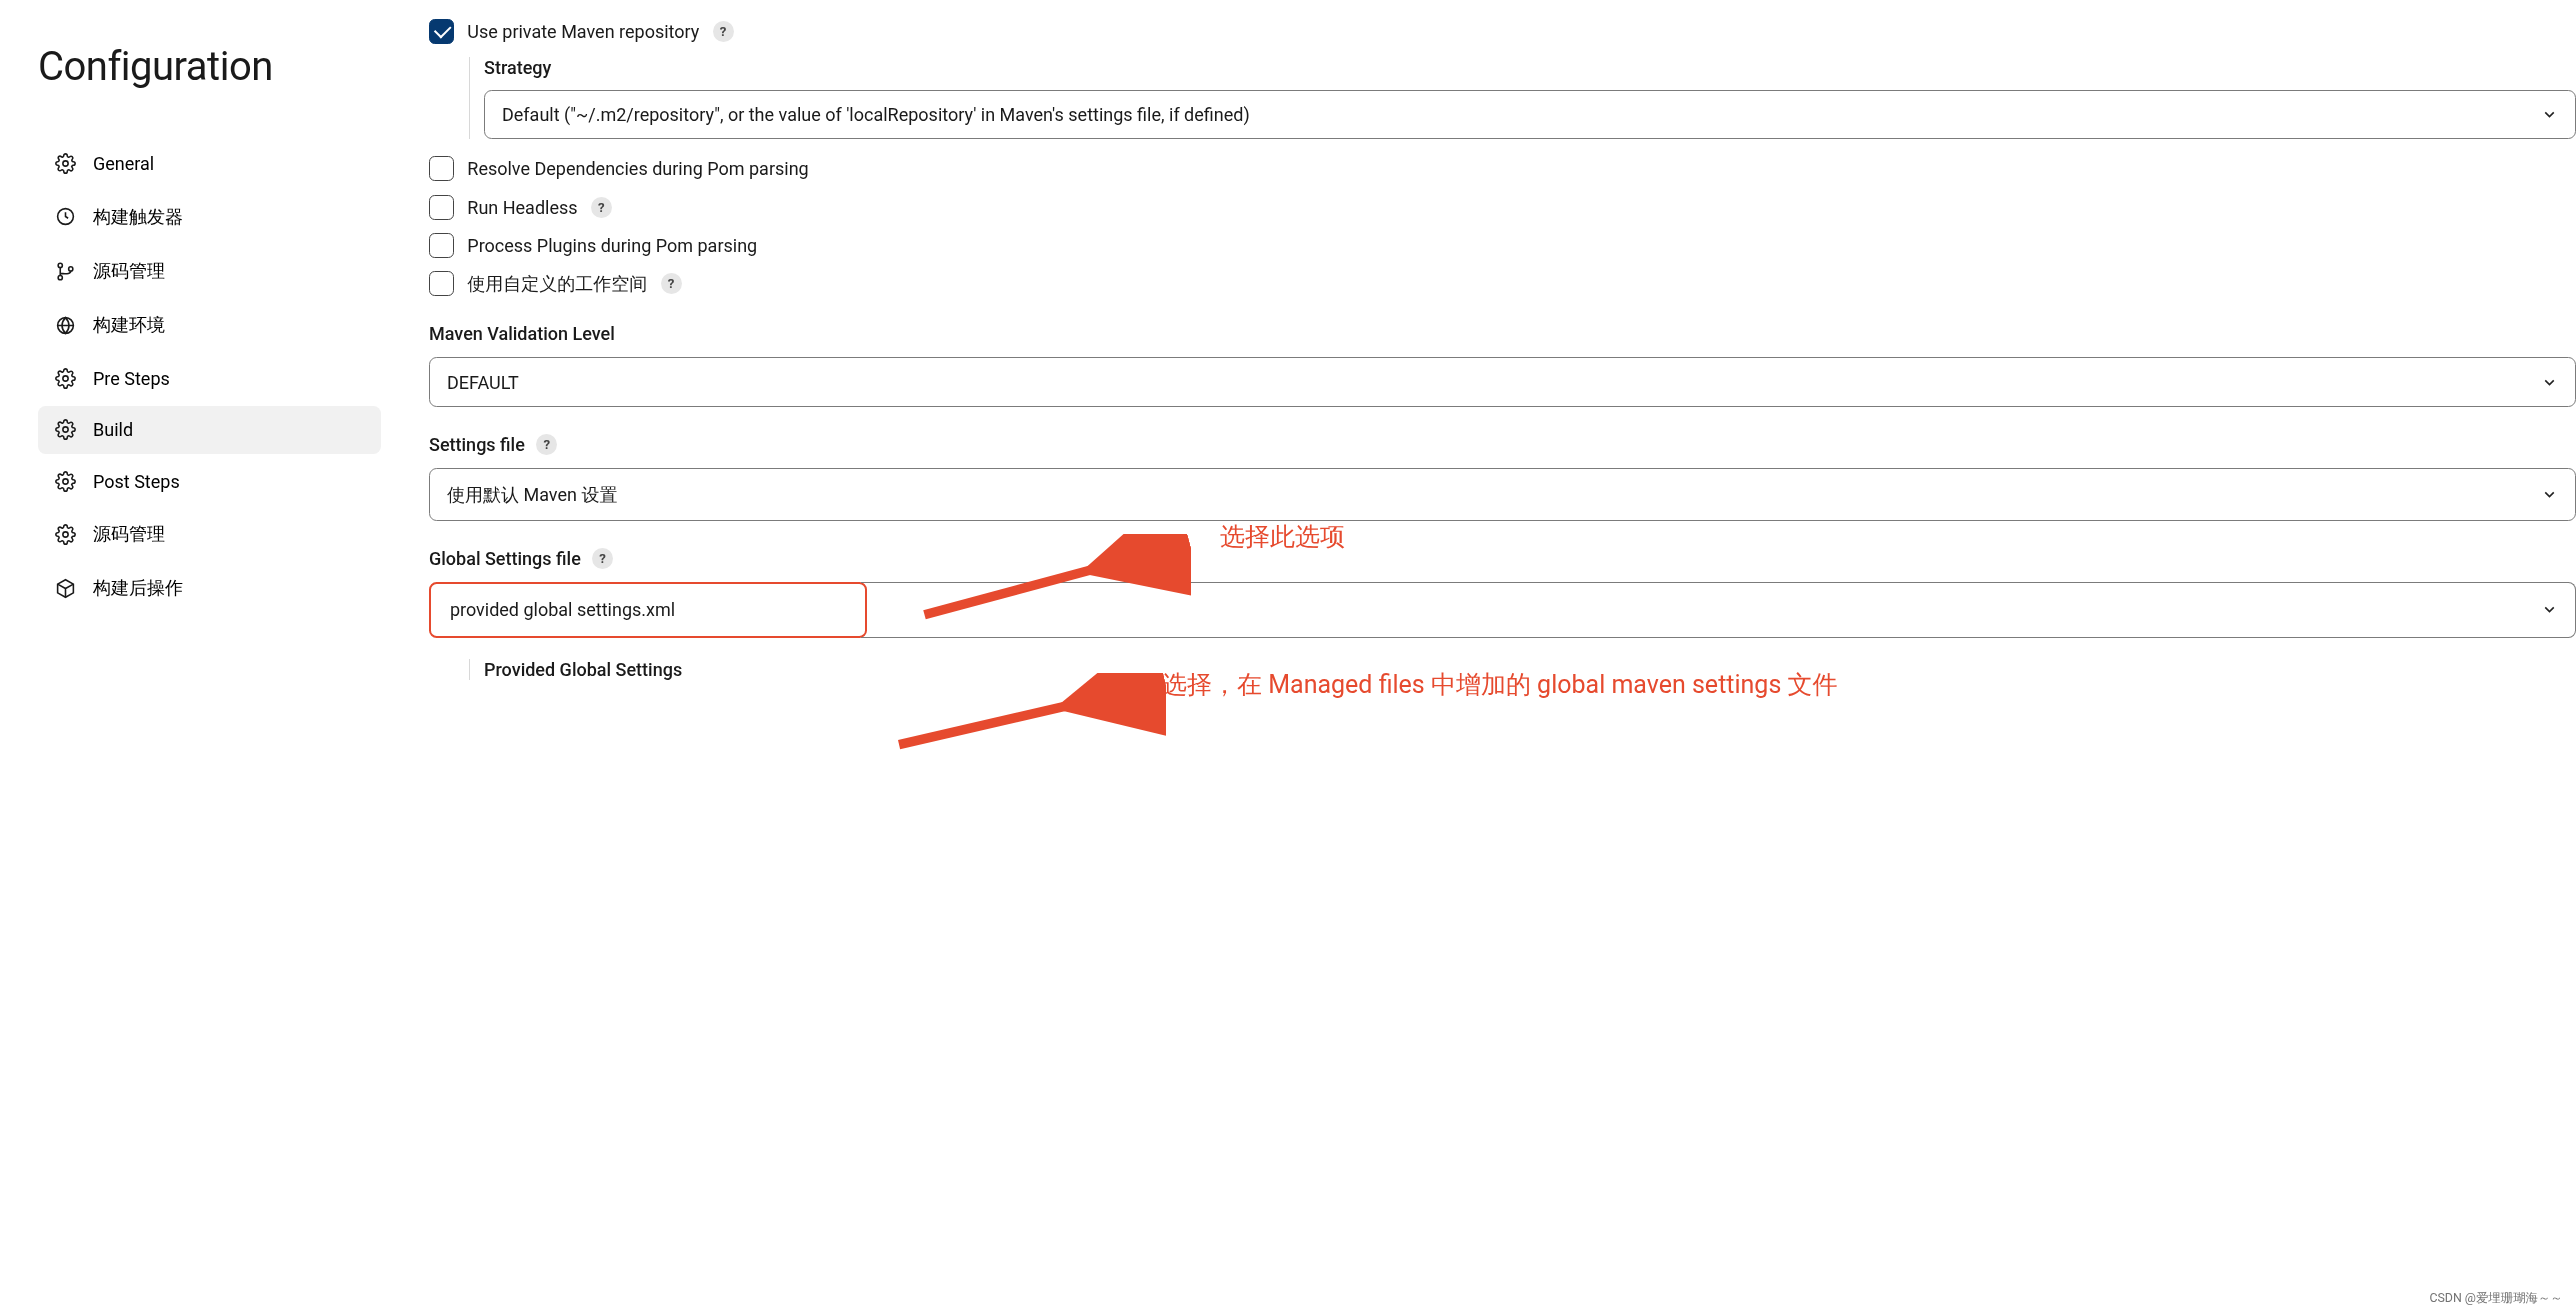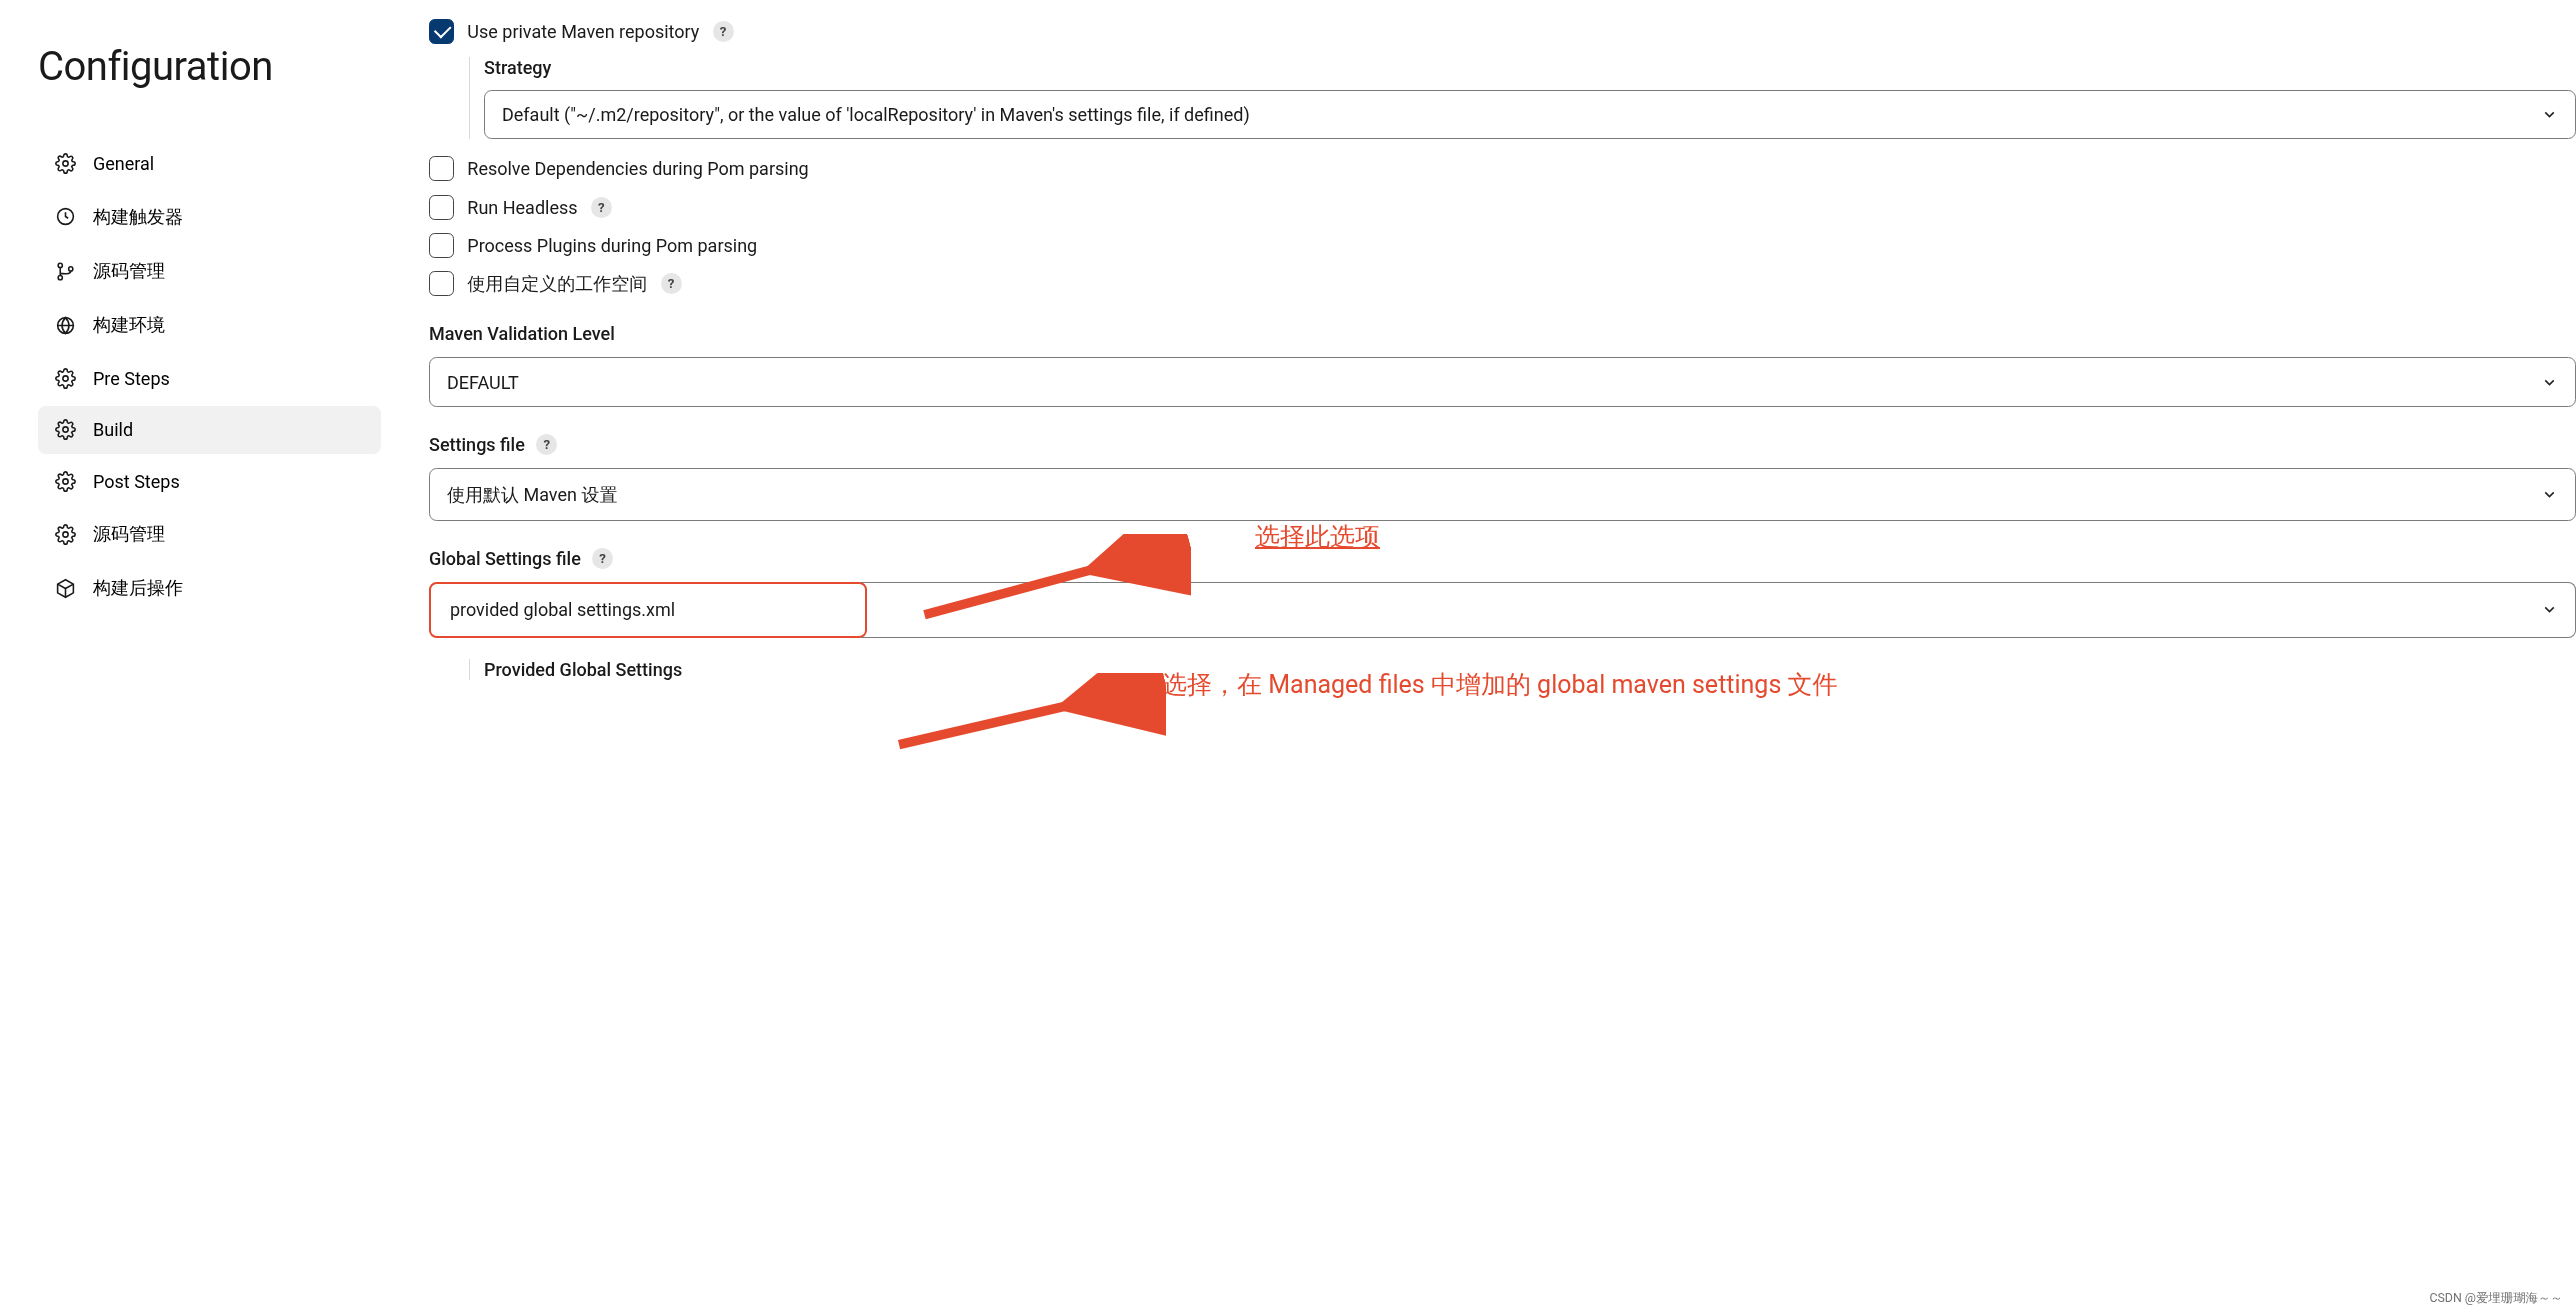--- a/index.html
+++ b/index.html
@@ -367,21 +367,21 @@
       </div>
 
       <svg class="arrow" style="left:476px; top:-48px;" width="286" height="95" viewBox="0 0 300 100">
         <defs>
             <marker id="ah1" markerWidth="12" markerHeight="12" refX="2" refY="6" orient="auto">
               <path d="M0,0 L12,6 L0,12 z" fill="#e64a2e"></path>
             </marker>
           </defs>
         <line x1="280" y1="15" x2="20" y2="85" stroke="#e64a2e" stroke-width="10" marker-start="url(#ah1)"></line>
       </svg>
-      <div class="annot-text" style="left:826px; top:-62px;text-decoration:underline;">选择此选项</div>
+      <div class="annot-text" style="left:791px; top:-62px;">选择此选项</div>
     </div>
 
     <div class="indent-block" style="margin-top:21px; position:relative;">
       <div class="sub-label">Provided Global Settings</div>
 
       <svg class="arrow" style="left:410px; top:14.3px;" width="286" height="86" viewBox="0 0 300 90">
         <defs>
             <marker id="ah2" markerWidth="12" markerHeight="12" refX="2" refY="6" orient="auto">
               <path d="M0,0 L12,6 L0,12 z" fill="#e64a2e"></path>
             </marker>

